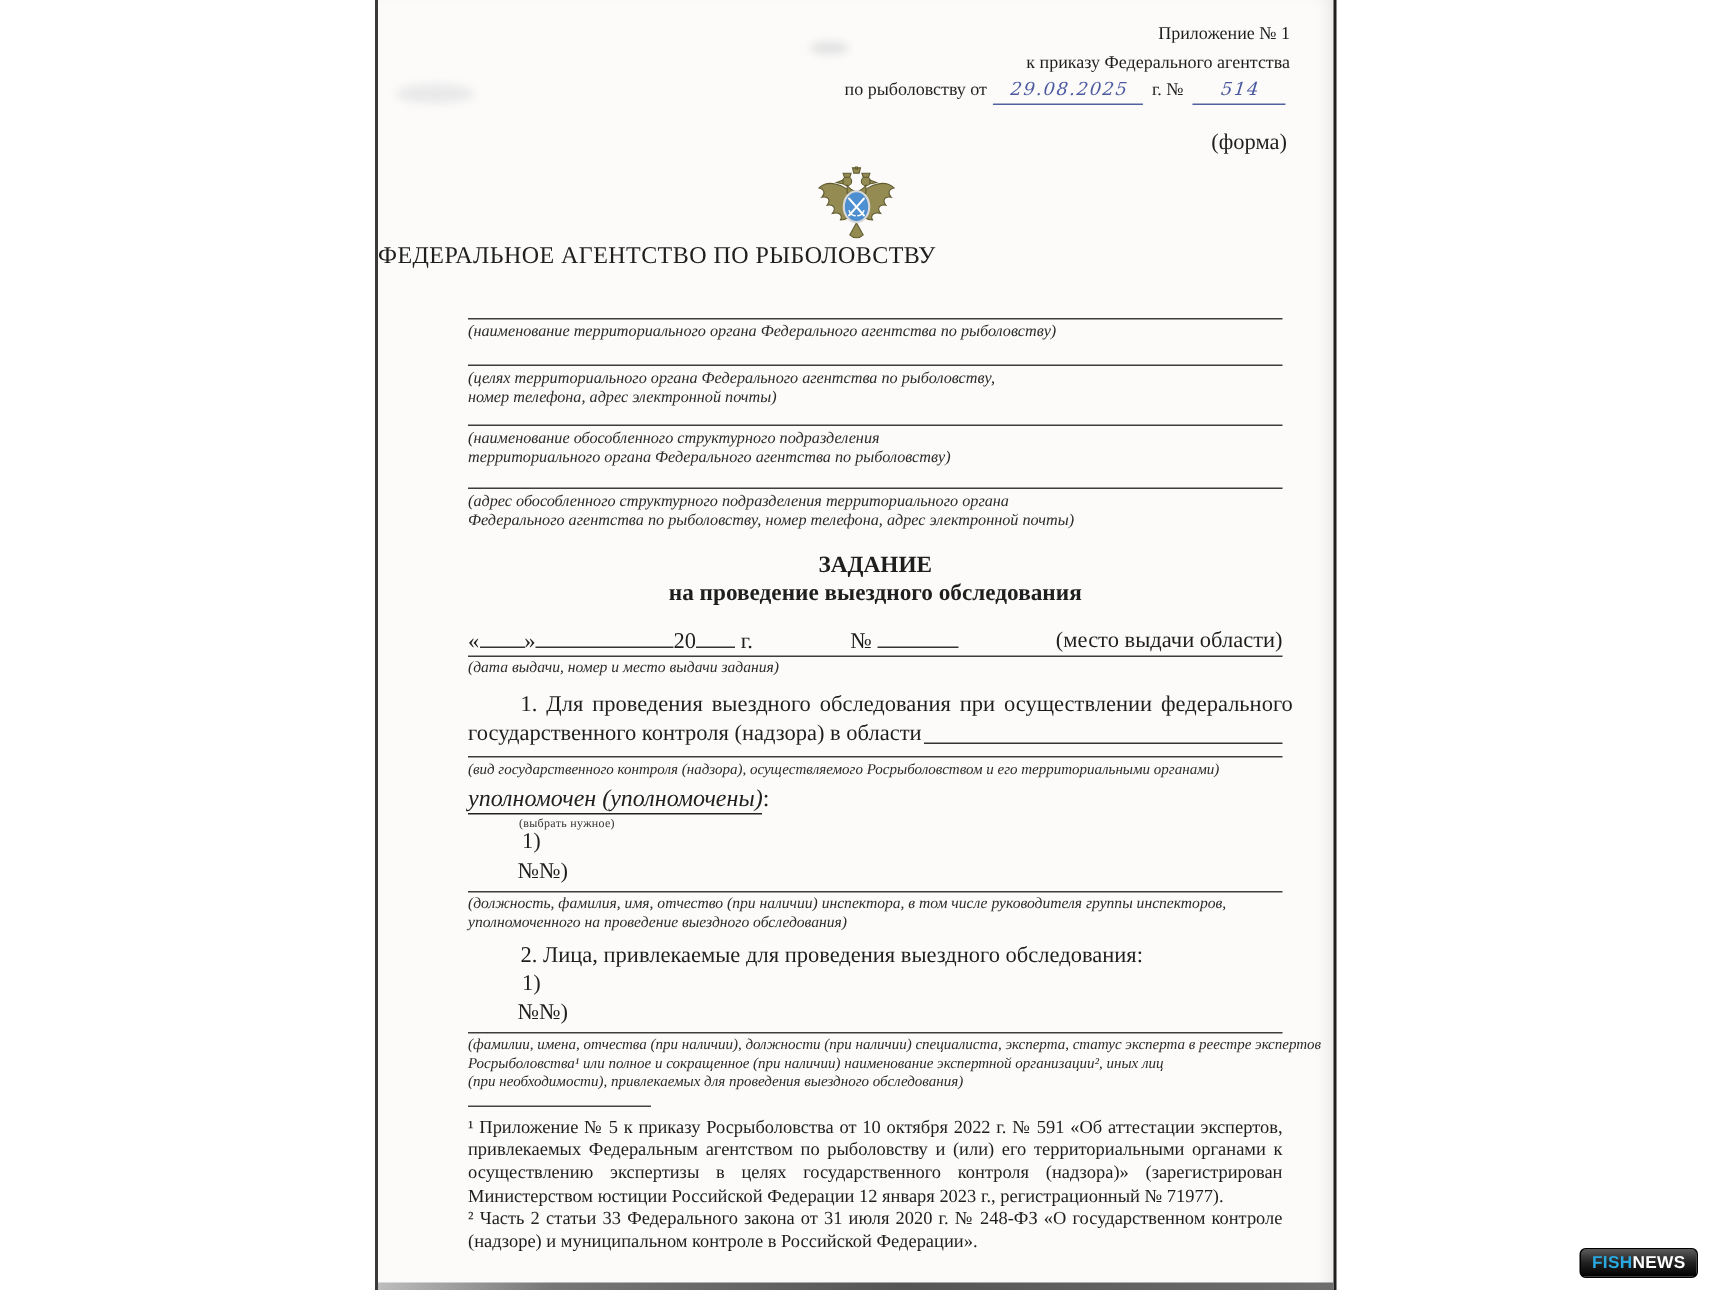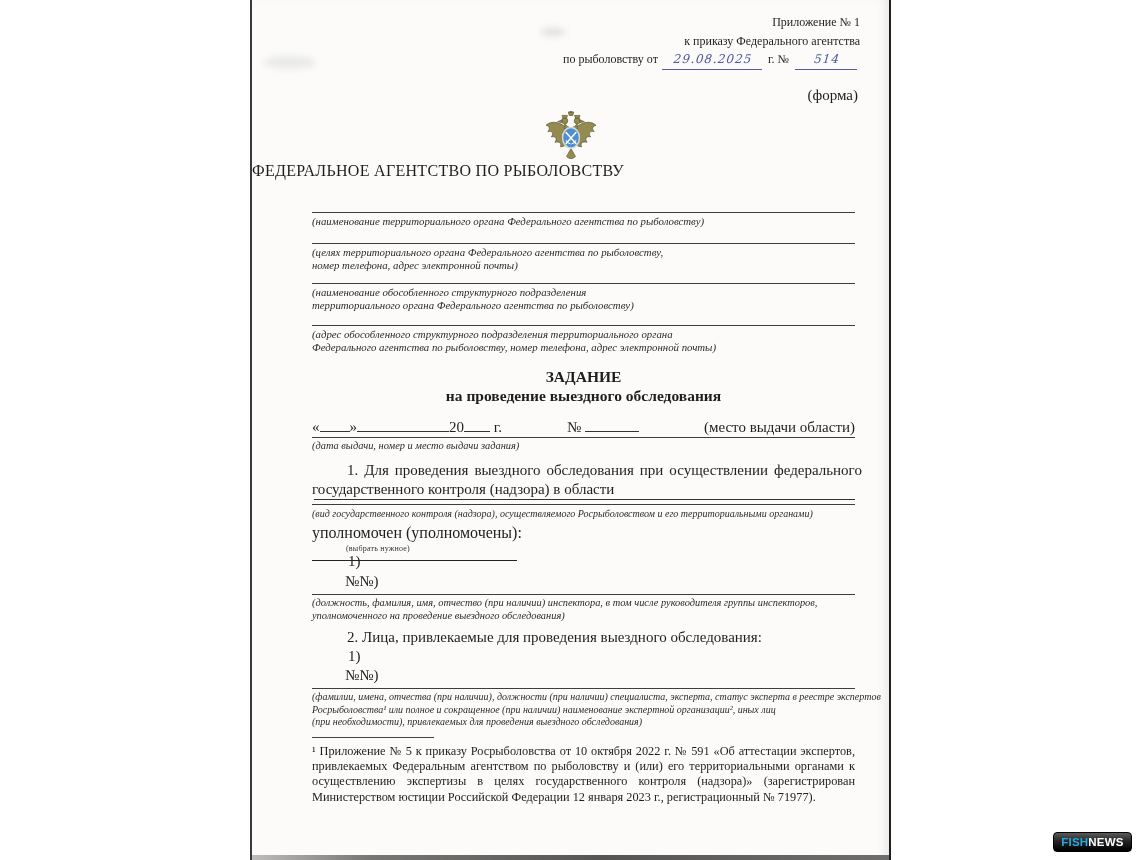--- a/index.html
+++ b/index.html
@@ -41,23 +41,23 @@
   .cap .nw{white-space:nowrap;display:block;}
   .cap10{font-size:10px;}
   .doc-title{position:absolute;left:0;right:0;text-align:center;font-weight:bold;font-size:15.5px;line-height:18.5px;}
 
   
   .date-row{position:absolute;left:0;right:0;display:flex;justify-content:space-between;font-size:15px;align-items:center;gap:48px;}
   .ul{display:inline-block;border-bottom:1px solid #333;height:13px;vertical-align:baseline;}
 
   
   .p-line{position:absolute;left:0;right:0;font-size:15px;line-height:19px;white-space:nowrap;}
-  .p-flex{display:flex;white-space:nowrap;flex-direction:column;}
+  .p-flex{display:flex;white-space:nowrap;}
   .fill-ul{flex:1;border-bottom:1px solid #333;margin:0 0 3px 2px;}
-  .u-head{border-bottom:1px solid #222;padding-bottom:19px;}
+  .u-head{border-bottom:1px solid #222;padding-bottom:1px;font-style:italic;}
   .tiny{position:absolute;font-size:8px;letter-spacing:.2px;color:#333;}
   .item{position:absolute;font-size:15px;}
 
   
   .fn-sep{position:absolute;left:0;width:122px;border-top:1px solid #444;height:0;}
   .fns{position:absolute;left:0;right:0;font-size:12.3px;line-height:15.2px;text-align:justify;}
   .fns p{margin:0;}
 
   
   .fishnews{
@@ -190,20 +190,21 @@
     <div class="fline" style="top:688px"></div>
     <div class="cap cap10" style="top:691px">
       <span class="nw">(фамилии, имена, отчества (при наличии), должности (при наличии) специалиста, эксперта, статус эксперта в реестре экспертов</span>
       <span class="nw">Росрыболовства¹ или полное и сокращенное (при наличии) наименование экспертной организации², иных лиц</span>
       <span class="nw">(при необходимости), привлекаемых для проведения выездного обследования)</span>
     </div>
 
     <div class="fn-sep" style="top:737px"></div>
     <div class="fns" style="top:744px">
       <p>¹ Приложение № 5 к приказу Росрыболовства от 10 октября 2022 г. № 591 «Об аттестации экспертов, привлекаемых Федеральным агентством по рыболовству и (или) его территориальными органами к осуществлению экспертизы в целях государственного контроля (надзора)» (зарегистрирован Министерством юстиции Российской Федерации 12 января 2023 г., регистрационный № 71977).</p>
+      <p>² Часть 2 статьи 33 Федерального закона от 31 июля 2020 г. № 248-ФЗ «О государственном контроле (надзоре) и муниципальном контроле в Российской Федерации».</p>
     </div>
   </div>
 </div>
 
 <div class="fishnews">
   <span class="fish">FISH</span>
     <span class="news">NEWS</span>
 </div>
 
 </body></html>

